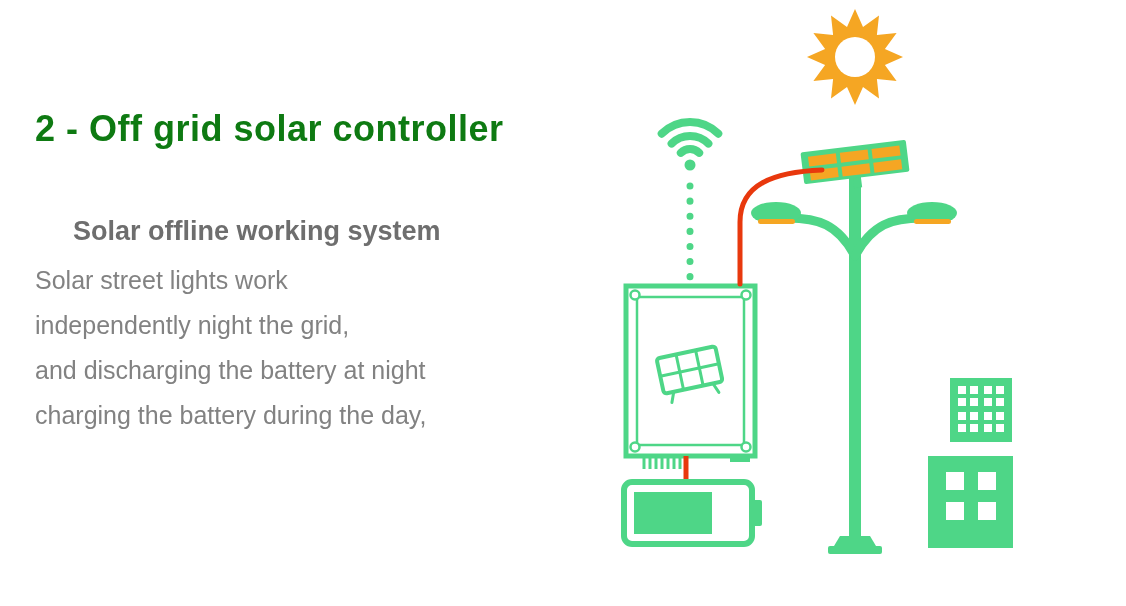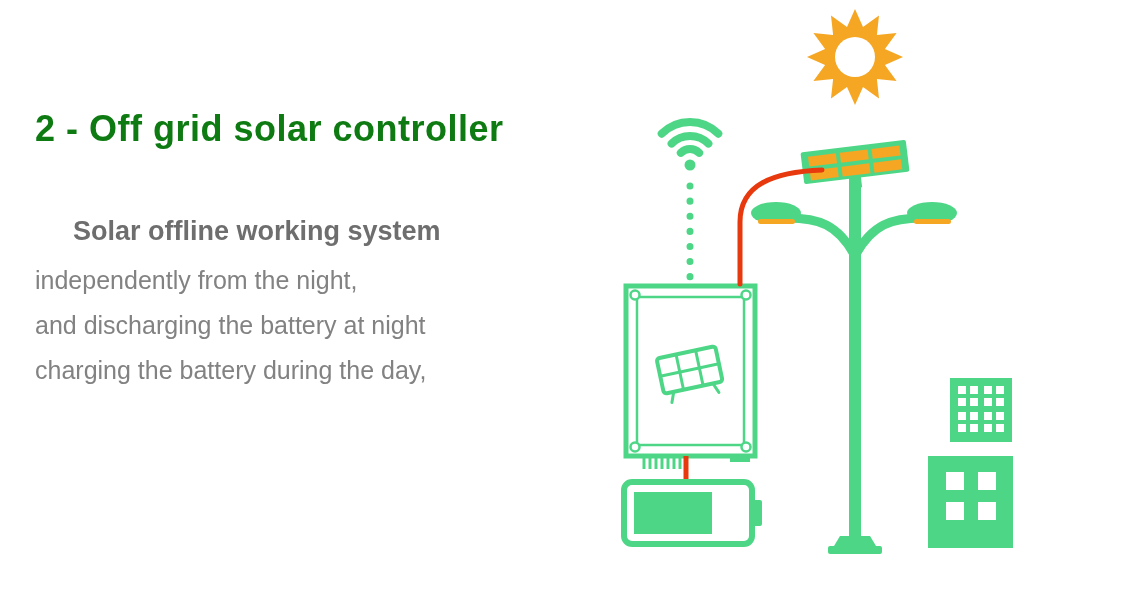--- a/index.html
+++ b/index.html
@@ -38,21 +38,22 @@
 </head>
 <body>
 
 <div class="canvas">
 
   <div class="title">2 - Off grid solar controller</div>
 
   <div class="subtitle">Solar offline working system</div>
 
   <div class="body-text">
-    <div>independently from the night,</div>
+    <div>Solar street lights work</div>
+    <div>independently night the grid,</div>
     <div>and discharging the battery at night</div>
     <div>charging the battery during the day,</div>
   </div>
 
   <svg class="illustration" width="420" height="565" viewBox="0 0 420 565" xmlns="http://www.w3.org/2000/svg">
 
     <g>
       <polygon class="orange-fill" points="293,53 274.9,61 286.6,77 266.9,74.9 269,94.6 253,82.9 245,101 237,82.9 221,94.6 223.1,74.9 203.4,77 215.1,61 197,53 215.1,45 203.4,29 223.1,31.1 221,11.4 237,23.1 245,5 253,23.1 269,11.4 266.9,31.1 286.6,29 274.9,45"></polygon>
       <circle class="white-fill" cx="245" cy="53" r="20"></circle>
     </g>

